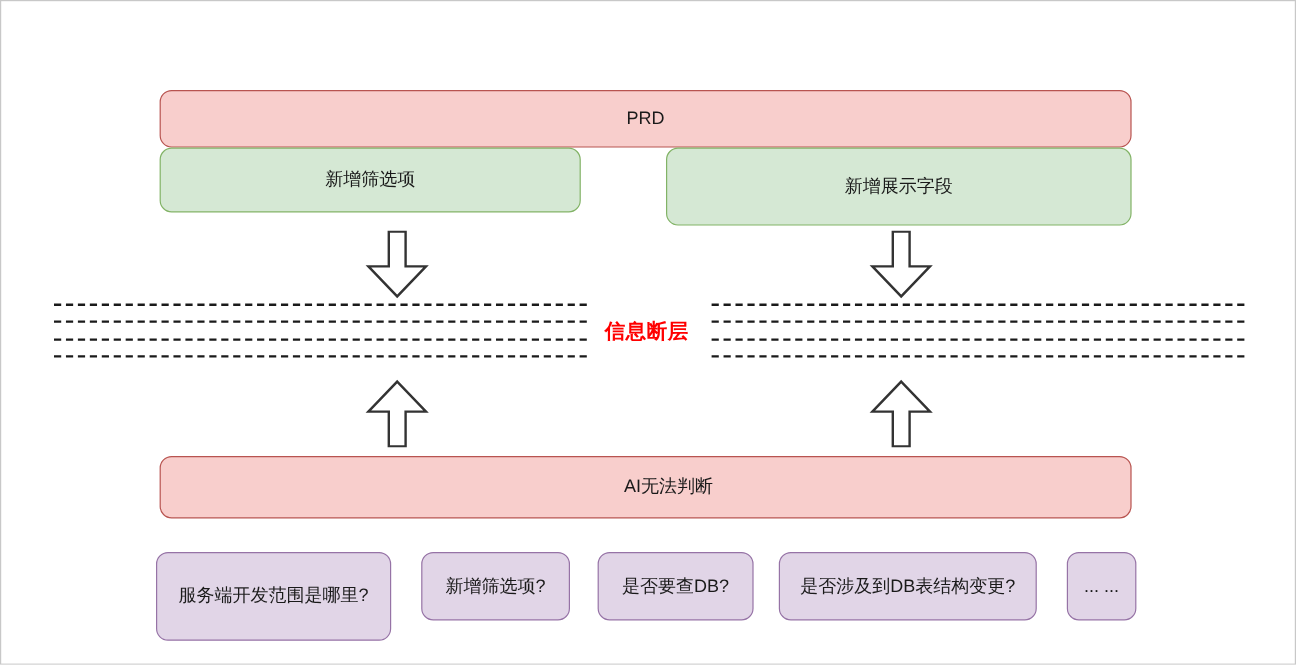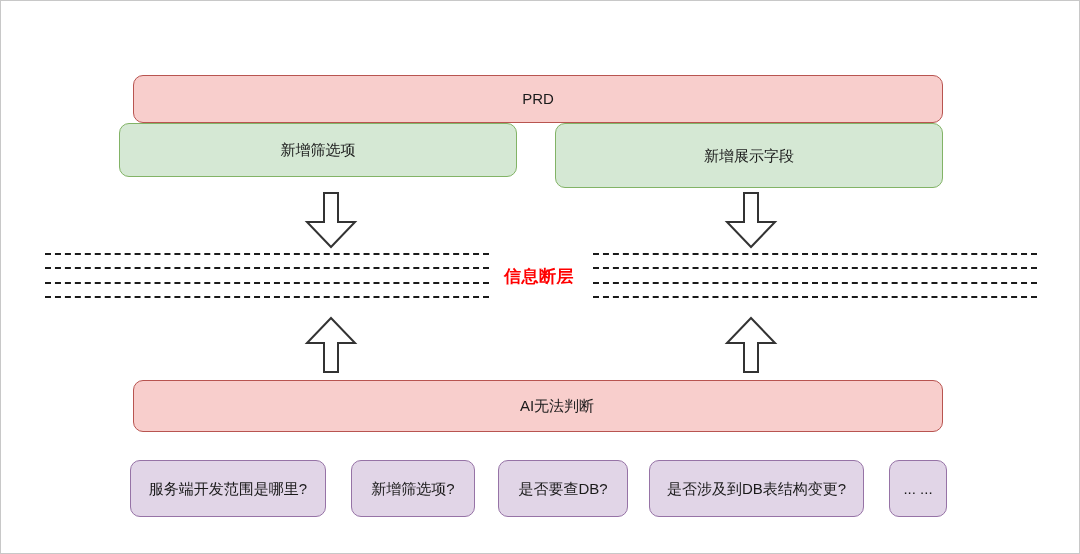--- a/index.html
+++ b/index.html
@@ -69,21 +69,21 @@
 </style>
 </head>
 <body>
 
 <div class="canvas">
 
   <div class="node pink" style="left:132px; top:40px; width:810px; height:48px;margin-top:34px;">
     <span>PRD</span>
   </div>
 
-  <div class="node green" style="left:118px; top:122px; width:398px; height:54px;">
+  <div class="node green" style="left:132px; top:122px; width:351px; height:54px;">
     <span>新增筛选项</span>
   </div>
 
   <div class="node green" style="left:554px; top:122px; width:388px; height:65px;">
     <span>新增展示字段</span>
   </div>
 
   <div class="arrow" style="left:303px; top:191px;">
     <svg width="54" height="57" viewBox="0 0 54 57">
       <polygon points="20,1 34,1 34,30 51,30 27,55 3,30 20,30" fill="#ffffff" stroke="#333333" stroke-width="2" stroke-linejoin="miter"></polygon>
@@ -120,21 +120,21 @@
   <div class="arrow" style="left:723px; top:315px;">
     <svg width="54" height="57" viewBox="0 0 54 57">
       <polygon points="27,2 51,27 34,27 34,56 20,56 20,27 3,27" fill="#ffffff" stroke="#333333" stroke-width="2" stroke-linejoin="miter"></polygon>
     </svg>
   </div>
 
   <div class="node pink" style="left:132px; top:379px; width:810px; height:52px;padding-left:48px;">
     <span>AI无法判断</span>
   </div>
 
-  <div class="node purple" style="left:129px; top:459px; width:196px; height:57px;">
+  <div class="node purple" style="left:129px; top:459px; width:196px; height:74px;">
     <span>服务端开发范围是哪里?</span>
   </div>
 
   <div class="node purple" style="left:350px; top:459px; width:124px; height:57px;">
     <span>新增筛选项?</span>
   </div>
 
   <div class="node purple" style="left:497px; top:459px; width:130px; height:57px;">
     <span>是否要查DB?</span>
   </div>

